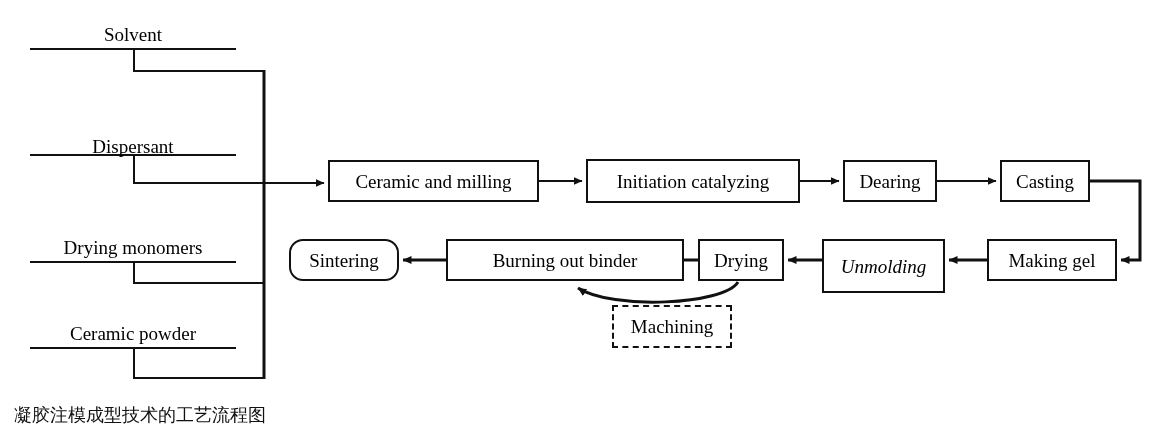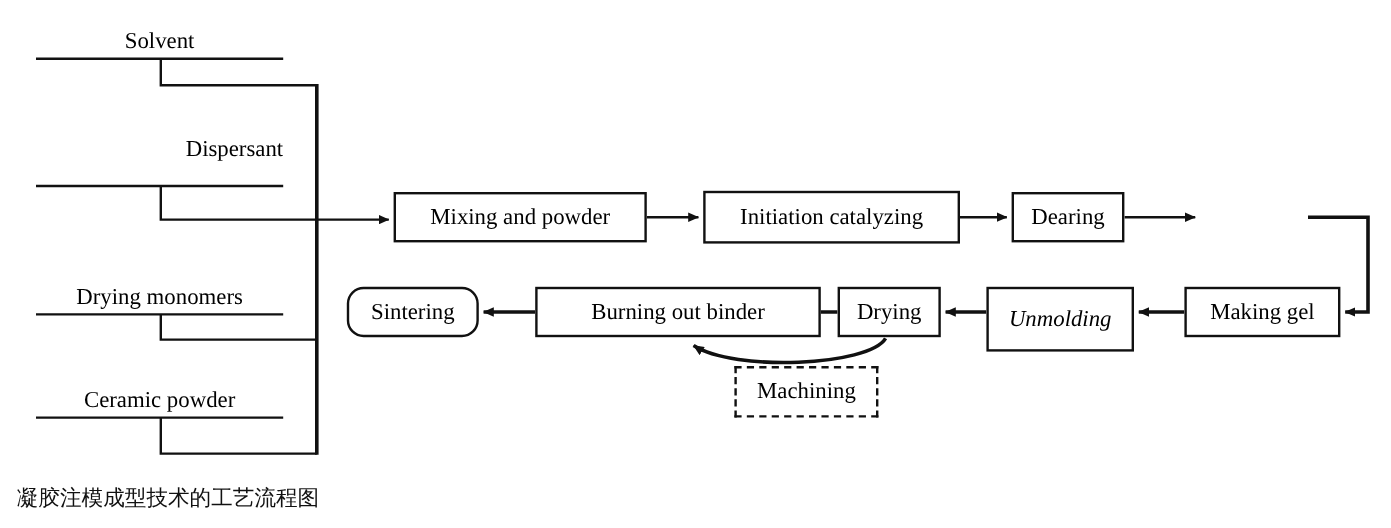--- a/index.html
+++ b/index.html
@@ -49,30 +49,31 @@
 
     <line x1="975" y1="260" x2="937" y2="260" stroke="#111" stroke-width="3" marker-end="url(#ah)"></line>
     <line x1="810" y1="260" x2="776" y2="260" stroke="#111" stroke-width="3" marker-end="url(#ah)"></line>
     <line x1="686" y1="260" x2="652" y2="260" stroke="#111" stroke-width="3" marker-end="url(#ah)"></line>
     <line x1="434" y1="260" x2="391" y2="260" stroke="#111" stroke-width="3" marker-end="url(#ah)"></line>
 
     <path d="M726,282 C712,305 600,310 566,288" stroke="#111" stroke-width="3" fill="none" marker-end="url(#ah)"></path>
   </svg>
 
   <div class="ing-label" style="left:18px;top:24px;width:206px;">Solvent</div>
-  <div class="ing-label" style="left:18px;top:114px;width:206px;text-align:right;">Dispersant</div>
+  <div class="ing-label" style="left:18px;top:136px;width:206px;">Dispersant</div>
   <div class="ing-label" style="left:18px;top:237px;width:206px;">Drying monomers</div>
   <div class="ing-label" style="left:18px;top:323px;width:206px;">Ceramic powder</div>
 
-  <div class="box" style="left:316px;top:160px;width:211px;height:42px;">Mixing and powder</div>
+  <div class="box" style="left:316px;top:160px;width:211px;height:42px;">Ceramic and milling</div>
 
   <div class="box" style="left:574px;top:159px;width:214px;height:44px;">Initiation catalyzing</div>
 
   <div class="box" style="left:831px;top:160px;width:94px;height:42px;">Dearing</div>
 
+  <div class="box" style="left:988px;top:160px;width:90px;height:42px;">Casting</div>
 
   <div class="box" style="left:975px;top:239px;width:130px;height:42px;">Making gel</div>
 
   <div class="box" style="left:810px;top:239px;width:123px;height:54px;font-style:italic;">Unmolding</div>
 
   <div class="box" style="left:686px;top:239px;width:86px;height:42px;">Drying</div>
 
   <div class="box" style="left:434px;top:239px;width:238px;height:42px;">Burning out binder</div>
 
   <div class="box" style="left:277px;top:239px;width:110px;height:42px;border-radius:14px;">Sintering</div>

